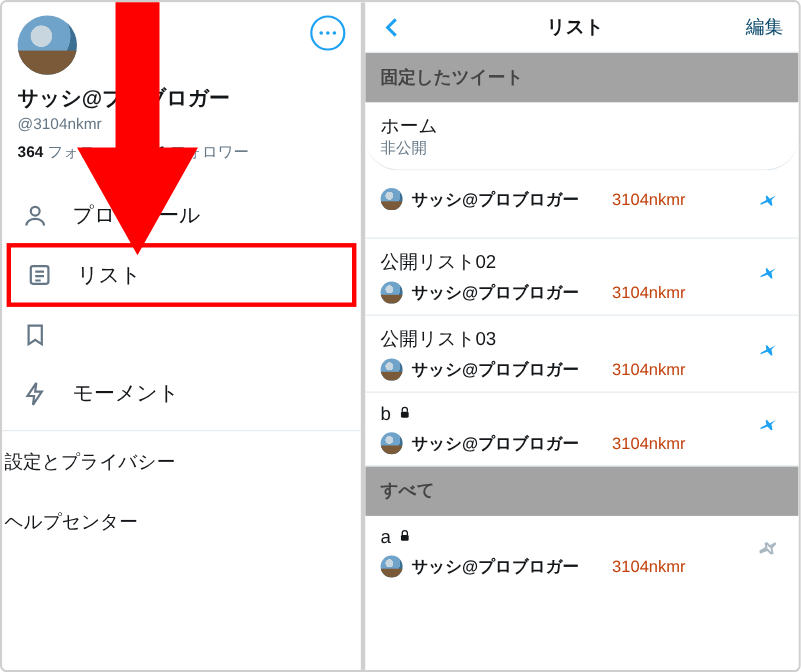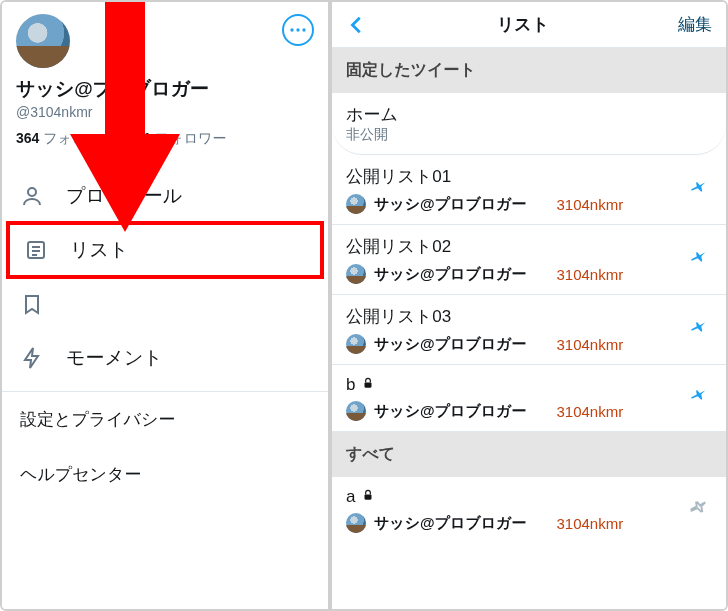--- a/index.html
+++ b/index.html
@@ -68,21 +68,21 @@
     cursor:pointer;
   }
   .menu-item .mi-icon { width: 24px; height:24px; display:flex; align-items:center; justify-content:center; margin-right: 22px; color:#657786;}
   .menu-item.highlight {
     border: 4px solid #ff0000;
     margin: -2px 4px;
     padding: 12px 14px;
   }
   .divider { height:1px; background:#e1e8ed; margin-top:6px;}
   .plain-item {
-    padding: 16px 18px;
+    padding: 16px 2px;
     font-size: 17px;
     color:#14171a;
     cursor:pointer;
   }
   
   .right {
     flex:1;
     display:flex;
     flex-direction:column;
     background:#fff;
@@ -91,21 +91,21 @@
     height: 46px;
     display:flex; align-items:center;
     border-bottom:1px solid #e1e8ed;
     position:relative;
     padding: 0 10px;
   }
   .back-btn { width:30px; display:flex; align-items:center; justify-content:center; cursor:pointer; color:#1da1f2;}
   .r-title { flex:1; text-align:center; font-size:17px; font-weight:700; color:#14171a;}
   .edit-btn { color:#0c4a6e; font-size:17px; cursor:pointer; padding: 0 4px;}
   .section-header {
-    background:#e5e5e5;
+    background:#a3a3a3;
     color:#444;
     font-size:16px;
     font-weight:600;
     padding: 12px 14px;
   }
   .list-row {
     padding: 10px 14px 10px 14px;
     border-bottom: 1px solid #e1e8ed;
     position:relative;
     cursor:pointer;
@@ -227,21 +227,20 @@
     </div>
 
     <div class="section-header">固定したツイート</div>
 
     <div class="list-row simple">
       <div class="row-title">ホーム</div>
       <div class="row-sub">非公開</div>
     </div>
 
     <div class="list-row">
-      <div class="row-title">公開リスト01</div>
       <div class="row-owner">
         <div class="mini-avatar"></div>
         <span class="owner-name">サッシ@プロブロガー</span>
         <span class="owner-handle">3104nkmr</span>
       </div>
       <div class="pin">
         <svg viewBox="0 0 24 24" fill="currentColor">
             <path d="M14 3l-1 6 4 4-1 1-5-1-4 6-1-1 3-6-3-3 1-1 4 1 3-6z" transform="rotate(35 12 12)"></path>
           </svg>
       </div>

